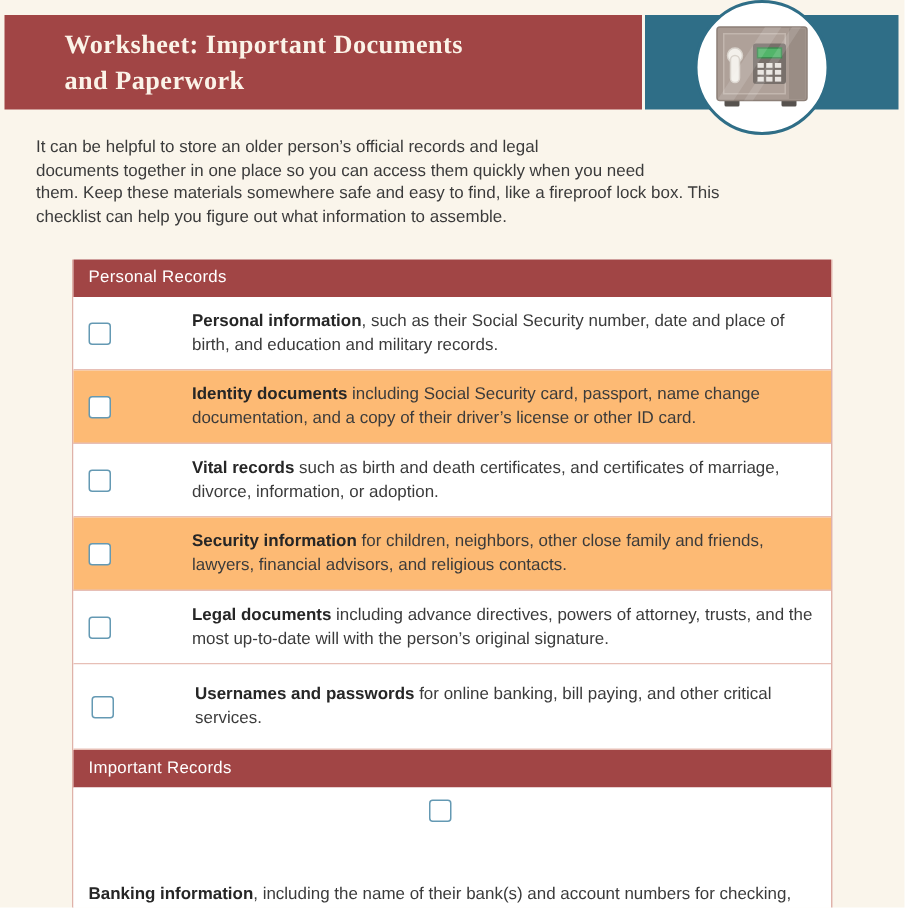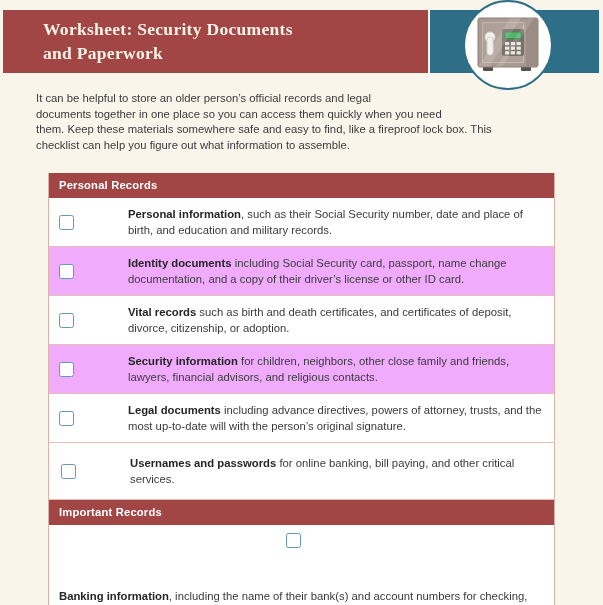--- a/index.html
+++ b/index.html
@@ -26,61 +26,61 @@
   .masthead-teal { width: 169px; background: #2F6E87; }
   .badge-circle {
     position: absolute; left: 463px; top: 0;
     width: 90px; height: 90px; border-radius: 50%;
     background: #FFFFFF; border: 2px solid #2F6E87;
     display: flex; align-items: center; justify-content: center;
     z-index: 2;
   }
   
   .intro {
-    margin: 18px 45px 0 36px; width: 515px;
+    margin: 18px 45px 0 24px; width: 515px;
     font-size: 11.3px; line-height: 15.6px; color: #3B3B3B;
     white-space: pre-line;
   }
   
   .checklist {
     margin: 20px 48px 0 48px; width: 507px;
     border: 1px solid #DFB2A9; border-top: none;
     background: #FFFFFF;
   }
   .section-header {
     background: #A14545; color: #FFFFFF;
-    font-weight: 700; font-size: 11.2px; line-height: 13px;
+    font-weight: 400; font-size: 11.2px; line-height: 13px;
     padding: 6px 10px; letter-spacing: 0.2px;
   }
   .row {
     display: flex; align-items: center;
     padding: 8px 12px 8px 10px;
     border-bottom: 1px solid #E7BFB6;
     background: #FFFFFF;
     gap: 40px;
   }
-  .row.alt { background: #f0abfc; }
+  .row.alt { background: #fdba74; }
   .row.single { padding-top: 12px; padding-bottom: 12px; padding-left: 12px; }
   .row:last-child { border-bottom: none; flex-direction: column; }
   .checkbox {
     flex: 0 0 15px; width: 15px; height: 15px;
     border: 1.6px solid #6499B3; border-radius: 2.5px;
     background: #FFFFFF; margin-right: 14px;
   }
   .row-text {
     margin: 0; font-size: 11.3px; line-height: 16px; color: #3B3B3B;
   }
   .row-text strong { color: #262626; }
 </style>
 </head>
 <body>
 
 <header class="masthead">
   <div class="masthead-red">
-    <h1>Worksheet: Security Documents
+    <h1>Worksheet: Important Documents
 and Paperwork</h1>
   </div>
   <div class="masthead-teal"></div>
   <div class="badge-circle">
     <svg width="64" height="58" viewBox="0 0 64 58">
       <rect x="7" y="49" width="10" height="6" rx="1" fill="#57524E"></rect>
       <rect x="45" y="49" width="10" height="6" rx="1" fill="#57524E"></rect>
       <rect x="2" y="2" width="60" height="49" rx="2" fill="#A99B93" stroke="#8C7F77" stroke-width="1"></rect>
       <rect x="50" y="3" width="11" height="47" fill="#9A8D85"></rect>
       <rect x="6.5" y="6.5" width="41" height="40" fill="#AFA199" stroke="#C2B6AE" stroke-width="1"></rect>
@@ -121,21 +121,21 @@
     <p class="row-text"><strong>Personal information</strong><span>, such as their Social Security number, date and place of birth, and education and military records.</span></p>
   </div>
 
   <div class="row alt">
     <span class="checkbox"></span>
     <p class="row-text"><strong>Identity documents</strong><span> including Social Security card, passport, name change documentation, and a copy of their driver’s license or other ID card.</span></p>
   </div>
 
   <div class="row">
     <span class="checkbox"></span>
-    <p class="row-text"><strong>Vital records</strong><span> such as birth and death certificates, and certificates of deposit, divorce, citizenship, or adoption.</span></p>
+    <p class="row-text"><strong>Vital records</strong><span> such as birth and death certificates, and certificates of marriage, divorce, information, or adoption.</span></p>
   </div>
 
   <div class="row alt">
     <span class="checkbox"></span>
     <p class="row-text"><strong>Security information</strong><span> for children, neighbors, other close family and friends, lawyers, financial advisors, and religious contacts.</span></p>
   </div>
 
   <div class="row">
     <span class="checkbox"></span>
     <p class="row-text"><strong>Legal documents</strong><span> including advance directives, powers of attorney, trusts, and the most up-to-date will with the person’s original signature.</span></p>

